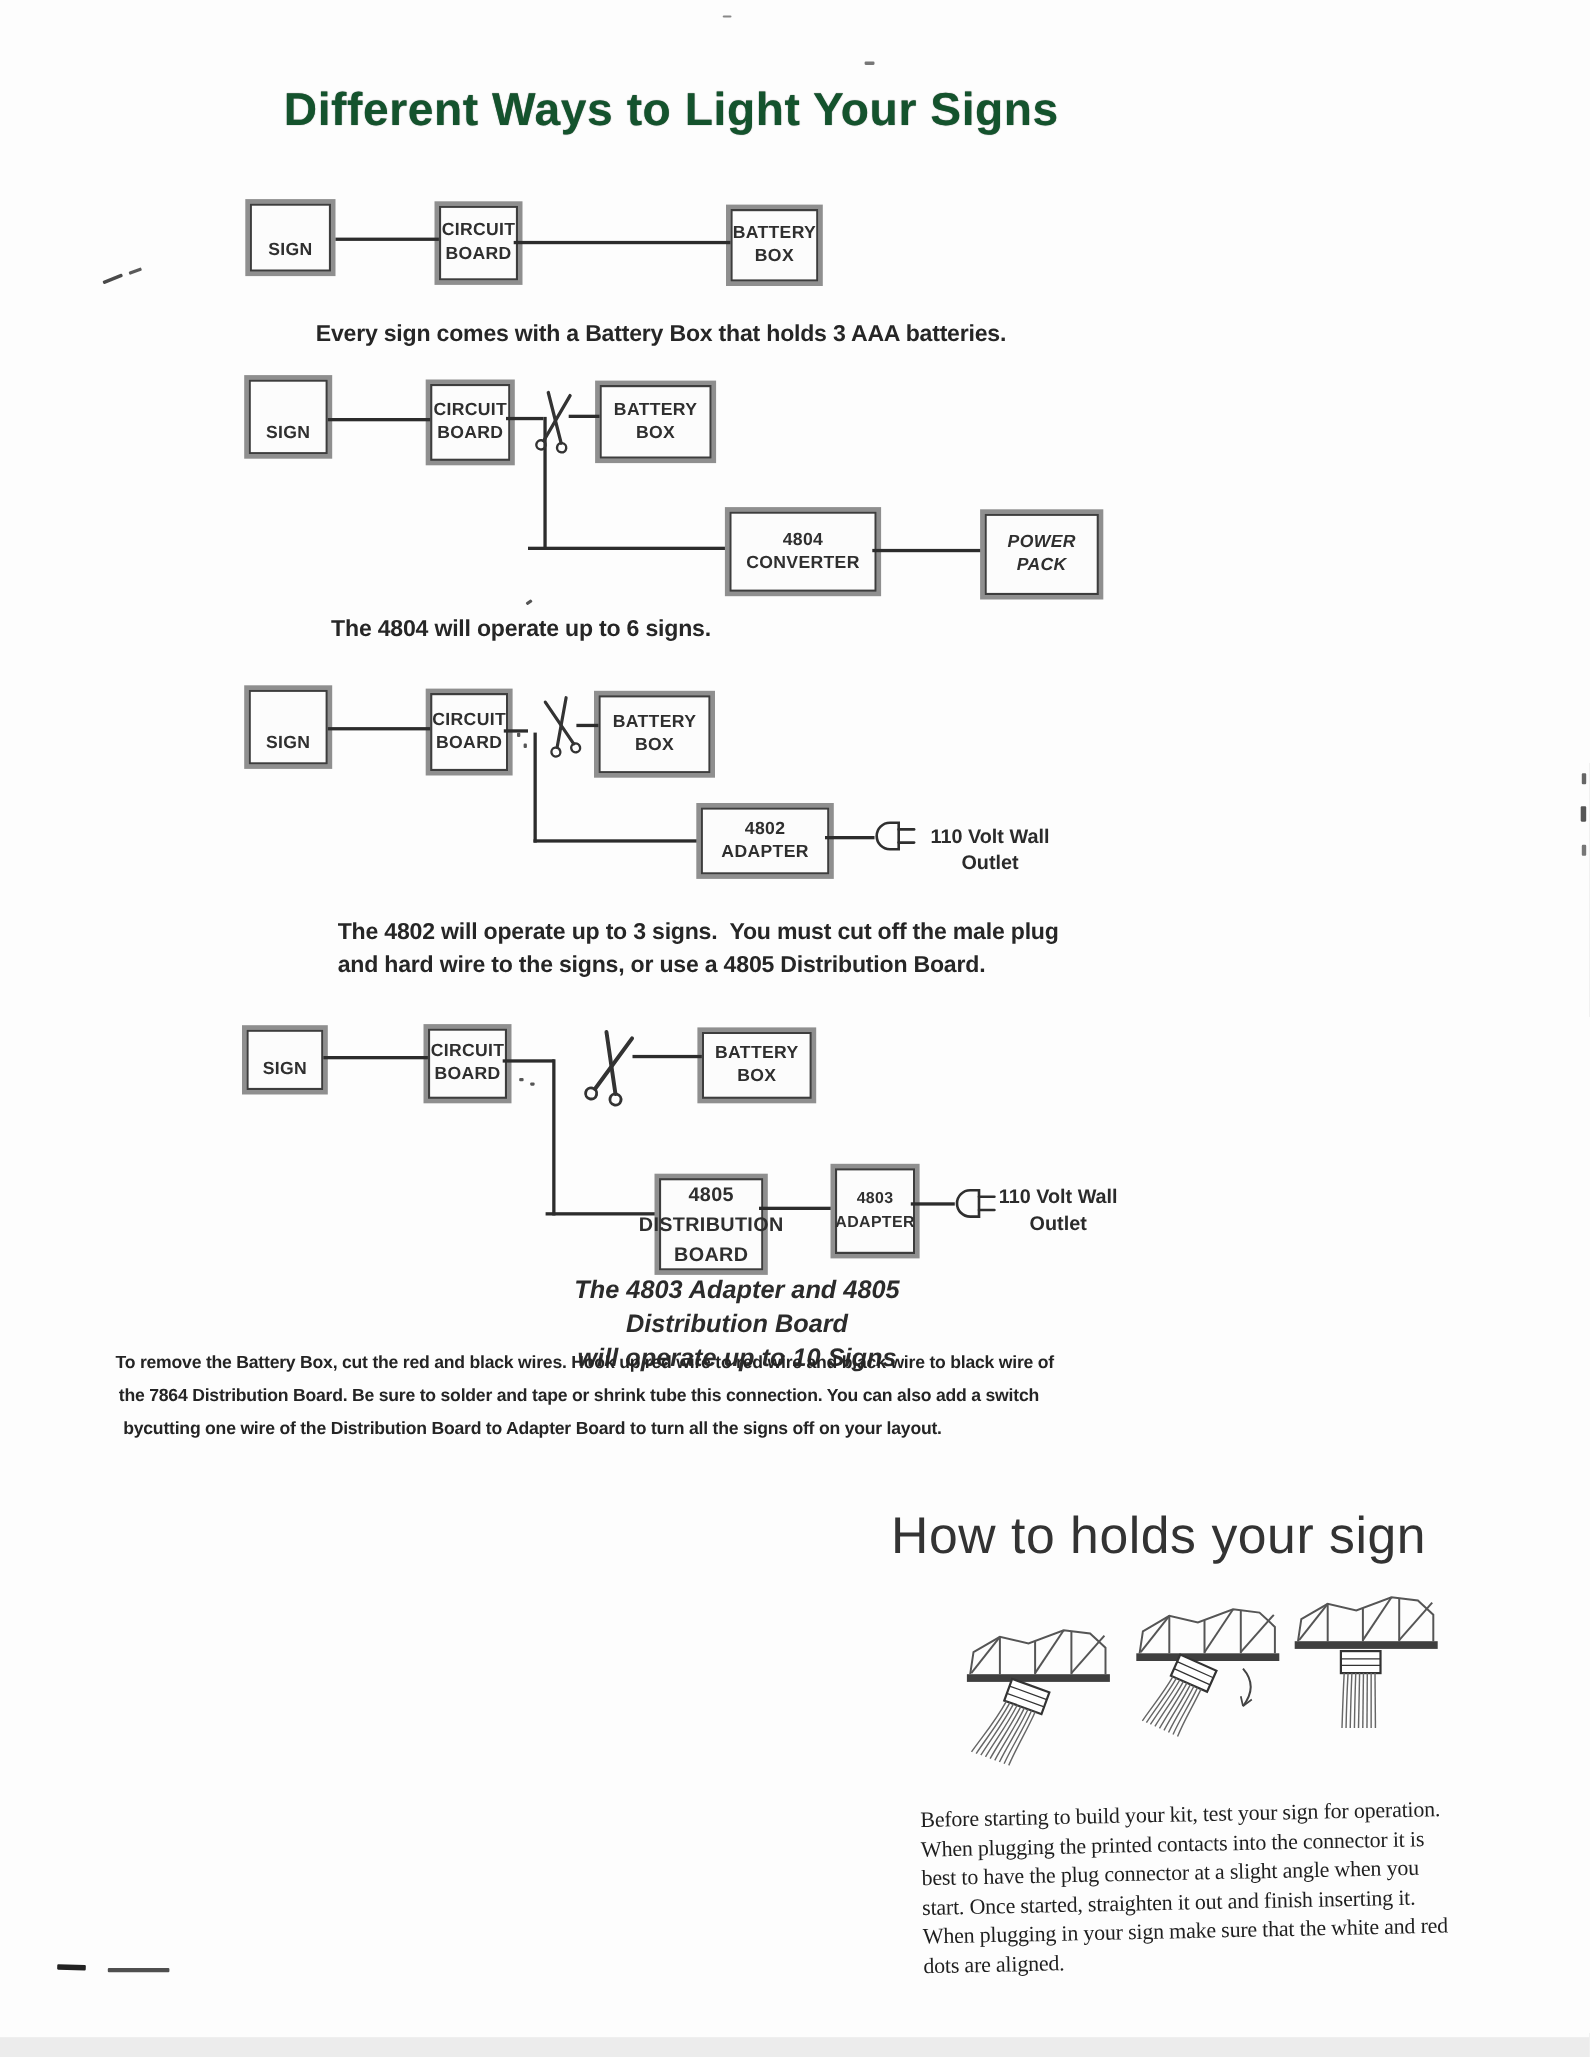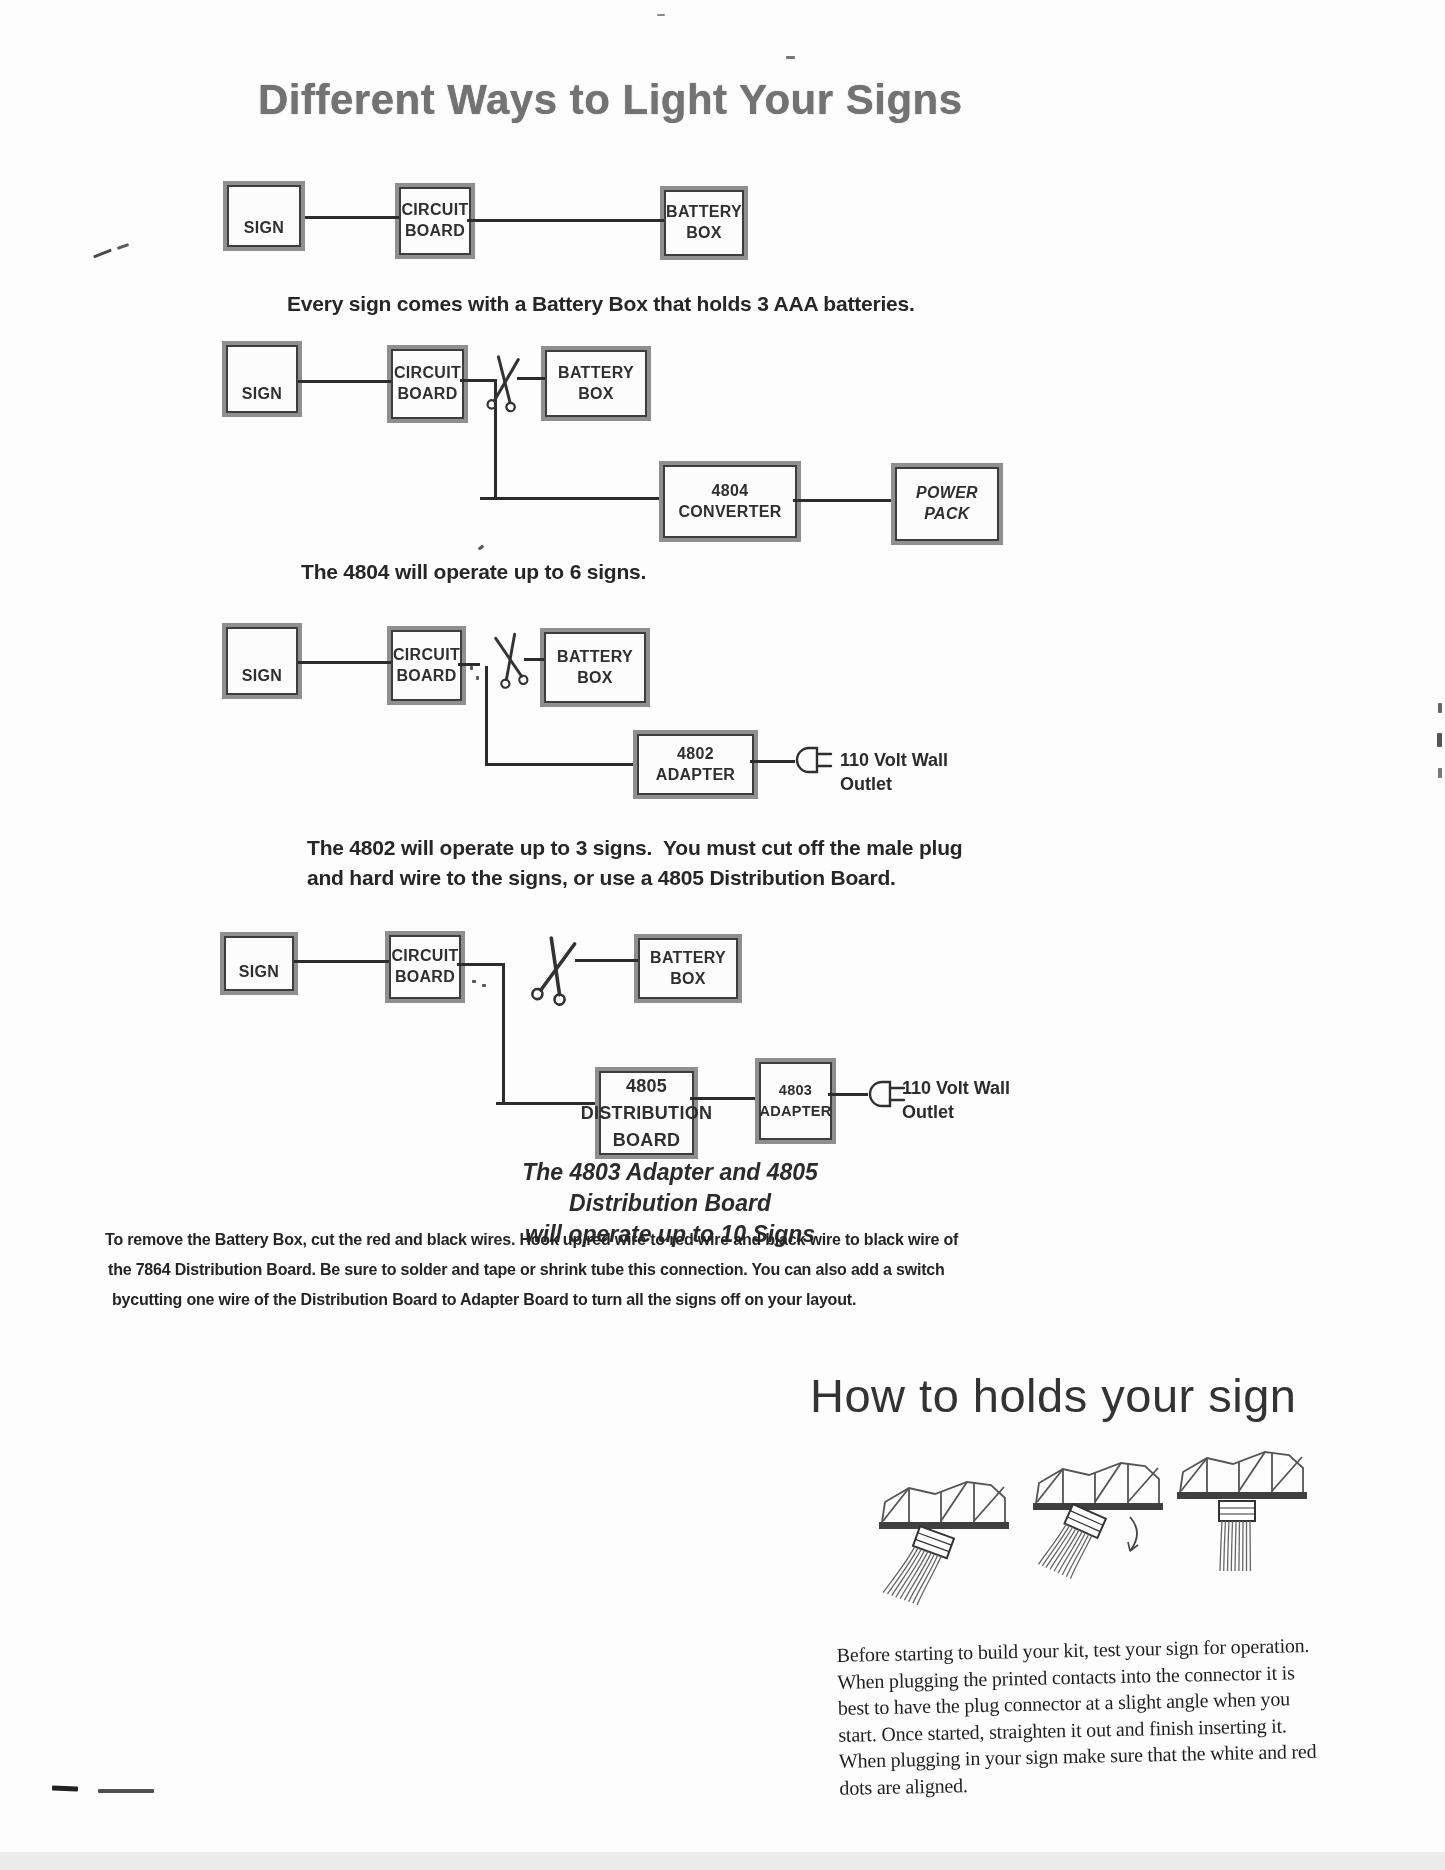--- a/index.html
+++ b/index.html
@@ -3,21 +3,21 @@
 <meta charset="utf-8">
 <style>
   html,body{margin:0;padding:0;background:#e8e8e8;}
   .page{
     position:relative;width:1445px;height:1870px;background:#fdfdfd;
     font-family:"Liberation Sans",sans-serif;color:#2e2e2e;overflow:hidden;
     margin:0 auto;
   }
   .title{
     position:absolute;left:258px;top:76px;font-size:42px;font-weight:bold;
-    letter-spacing:.5px;color:#737373;text-shadow:0 0 1px #6b6b6b;white-space:pre;
+    letter-spacing:.5px;color:#14532d;text-shadow:0 0 1px #6b6b6b;white-space:pre;
   }
   .box{
     position:absolute;border:2px solid #3d3d3d;box-shadow:0 0 0 4px #8f8f8f;
     background:#fcfcfc;display:flex;align-items:center;justify-content:center;
     text-align:center;white-space:pre-line;color:#2f2f2f;font-weight:600;
     font-size:16px;letter-spacing:.3px;line-height:1.3;
   }
   .box-sign{align-items:flex-end;padding-bottom:6px;box-sizing:border-box;}
   .box-small{font-size:18px;line-height:1.5;margin-top:11px;}
   .box-med{font-size:14.5px;line-height:1.45;}
@@ -25,21 +25,21 @@
   .caption{
     position:absolute;font-size:21px;font-weight:600;color:#262626;
     letter-spacing:-.2px;white-space:pre;
   }
   .caption-italic{
     position:absolute;font-size:23px;font-weight:600;font-style:italic;color:#2b2b2b;
     white-space:pre-line;text-align:center;line-height:31px;width:420px;
   }
   .outlet-label{
     position:absolute;font-size:18px;font-weight:600;color:#2b2b2b;
-    white-space:pre-line;line-height:24px;width:120px;
+    white-space:pre-line;text-align:center;line-height:24px;width:120px;
   }
   .notes{position:absolute;left:105px;top:1231px;}
   .notes div{font-size:16px;font-weight:600;color:#242424;letter-spacing:-.2px;
     white-space:pre;height:30px;}
   .notes div:nth-child(2){margin-left:3px;}
   .notes div:nth-child(3){margin-left:7px;}
   .mount-heading{
     position:absolute;left:810px;top:1368px;font-size:47px;font-weight:400;
     color:#333;letter-spacing:.5px;white-space:pre;
   }

